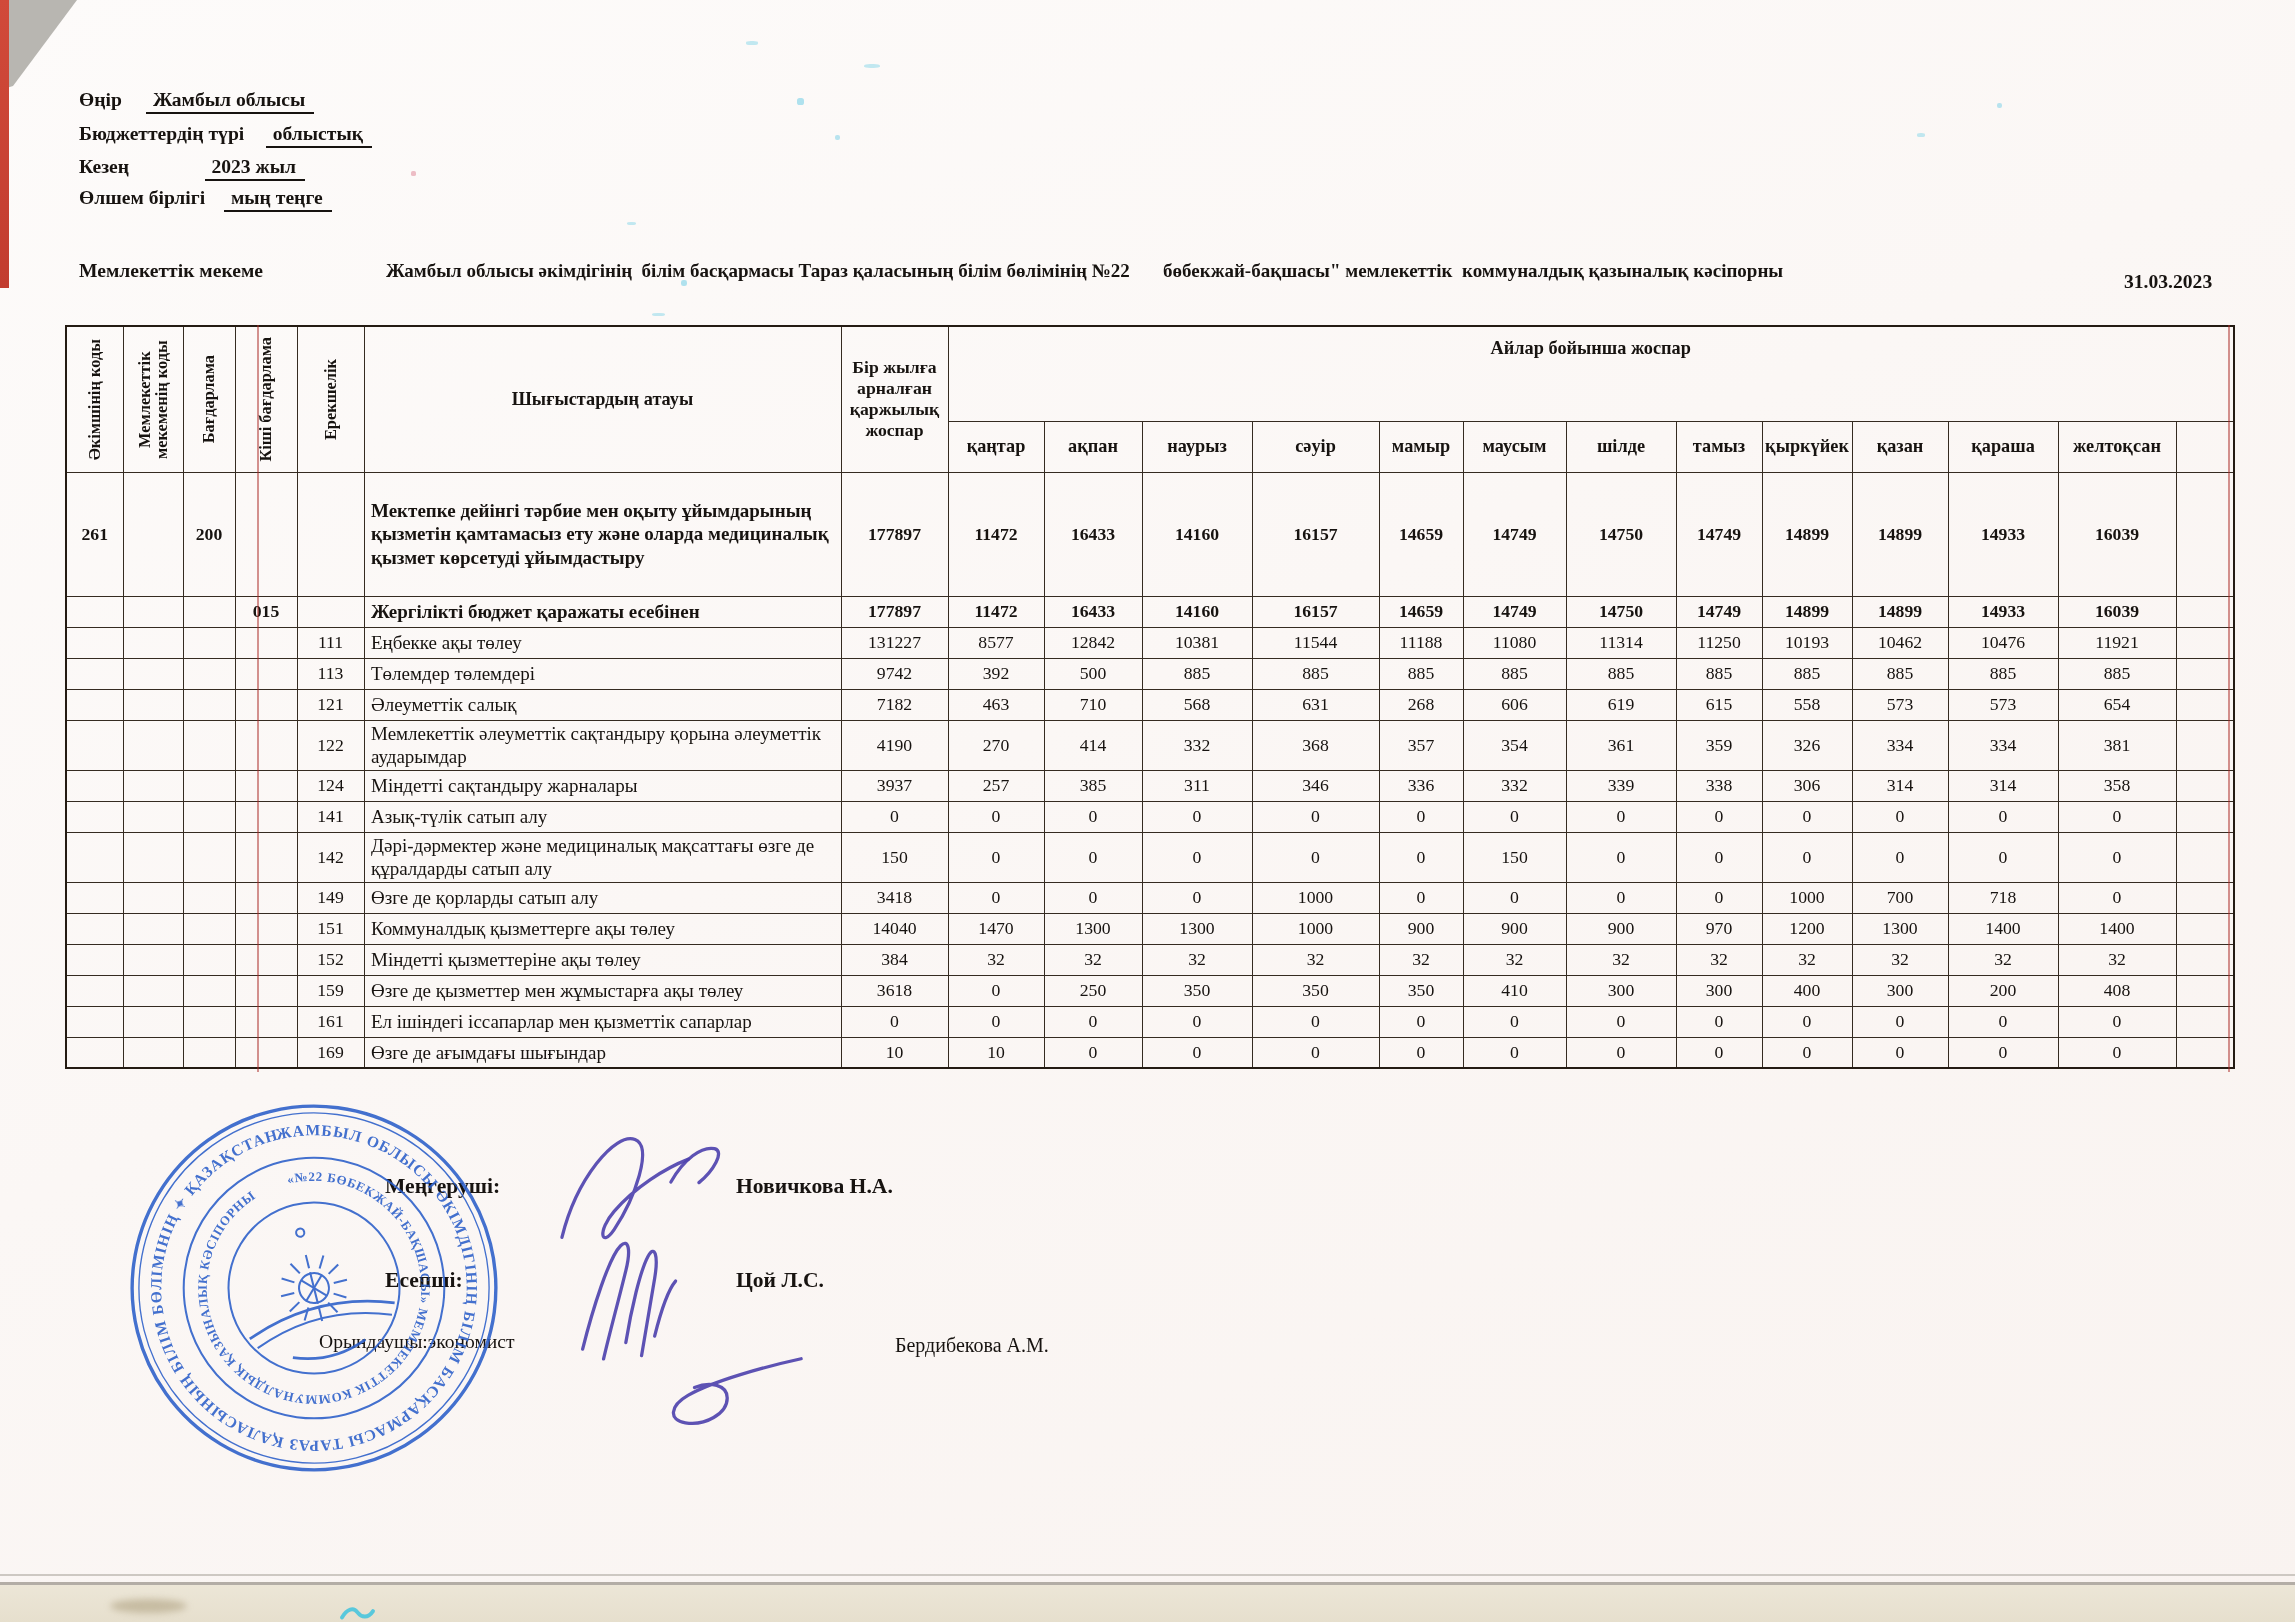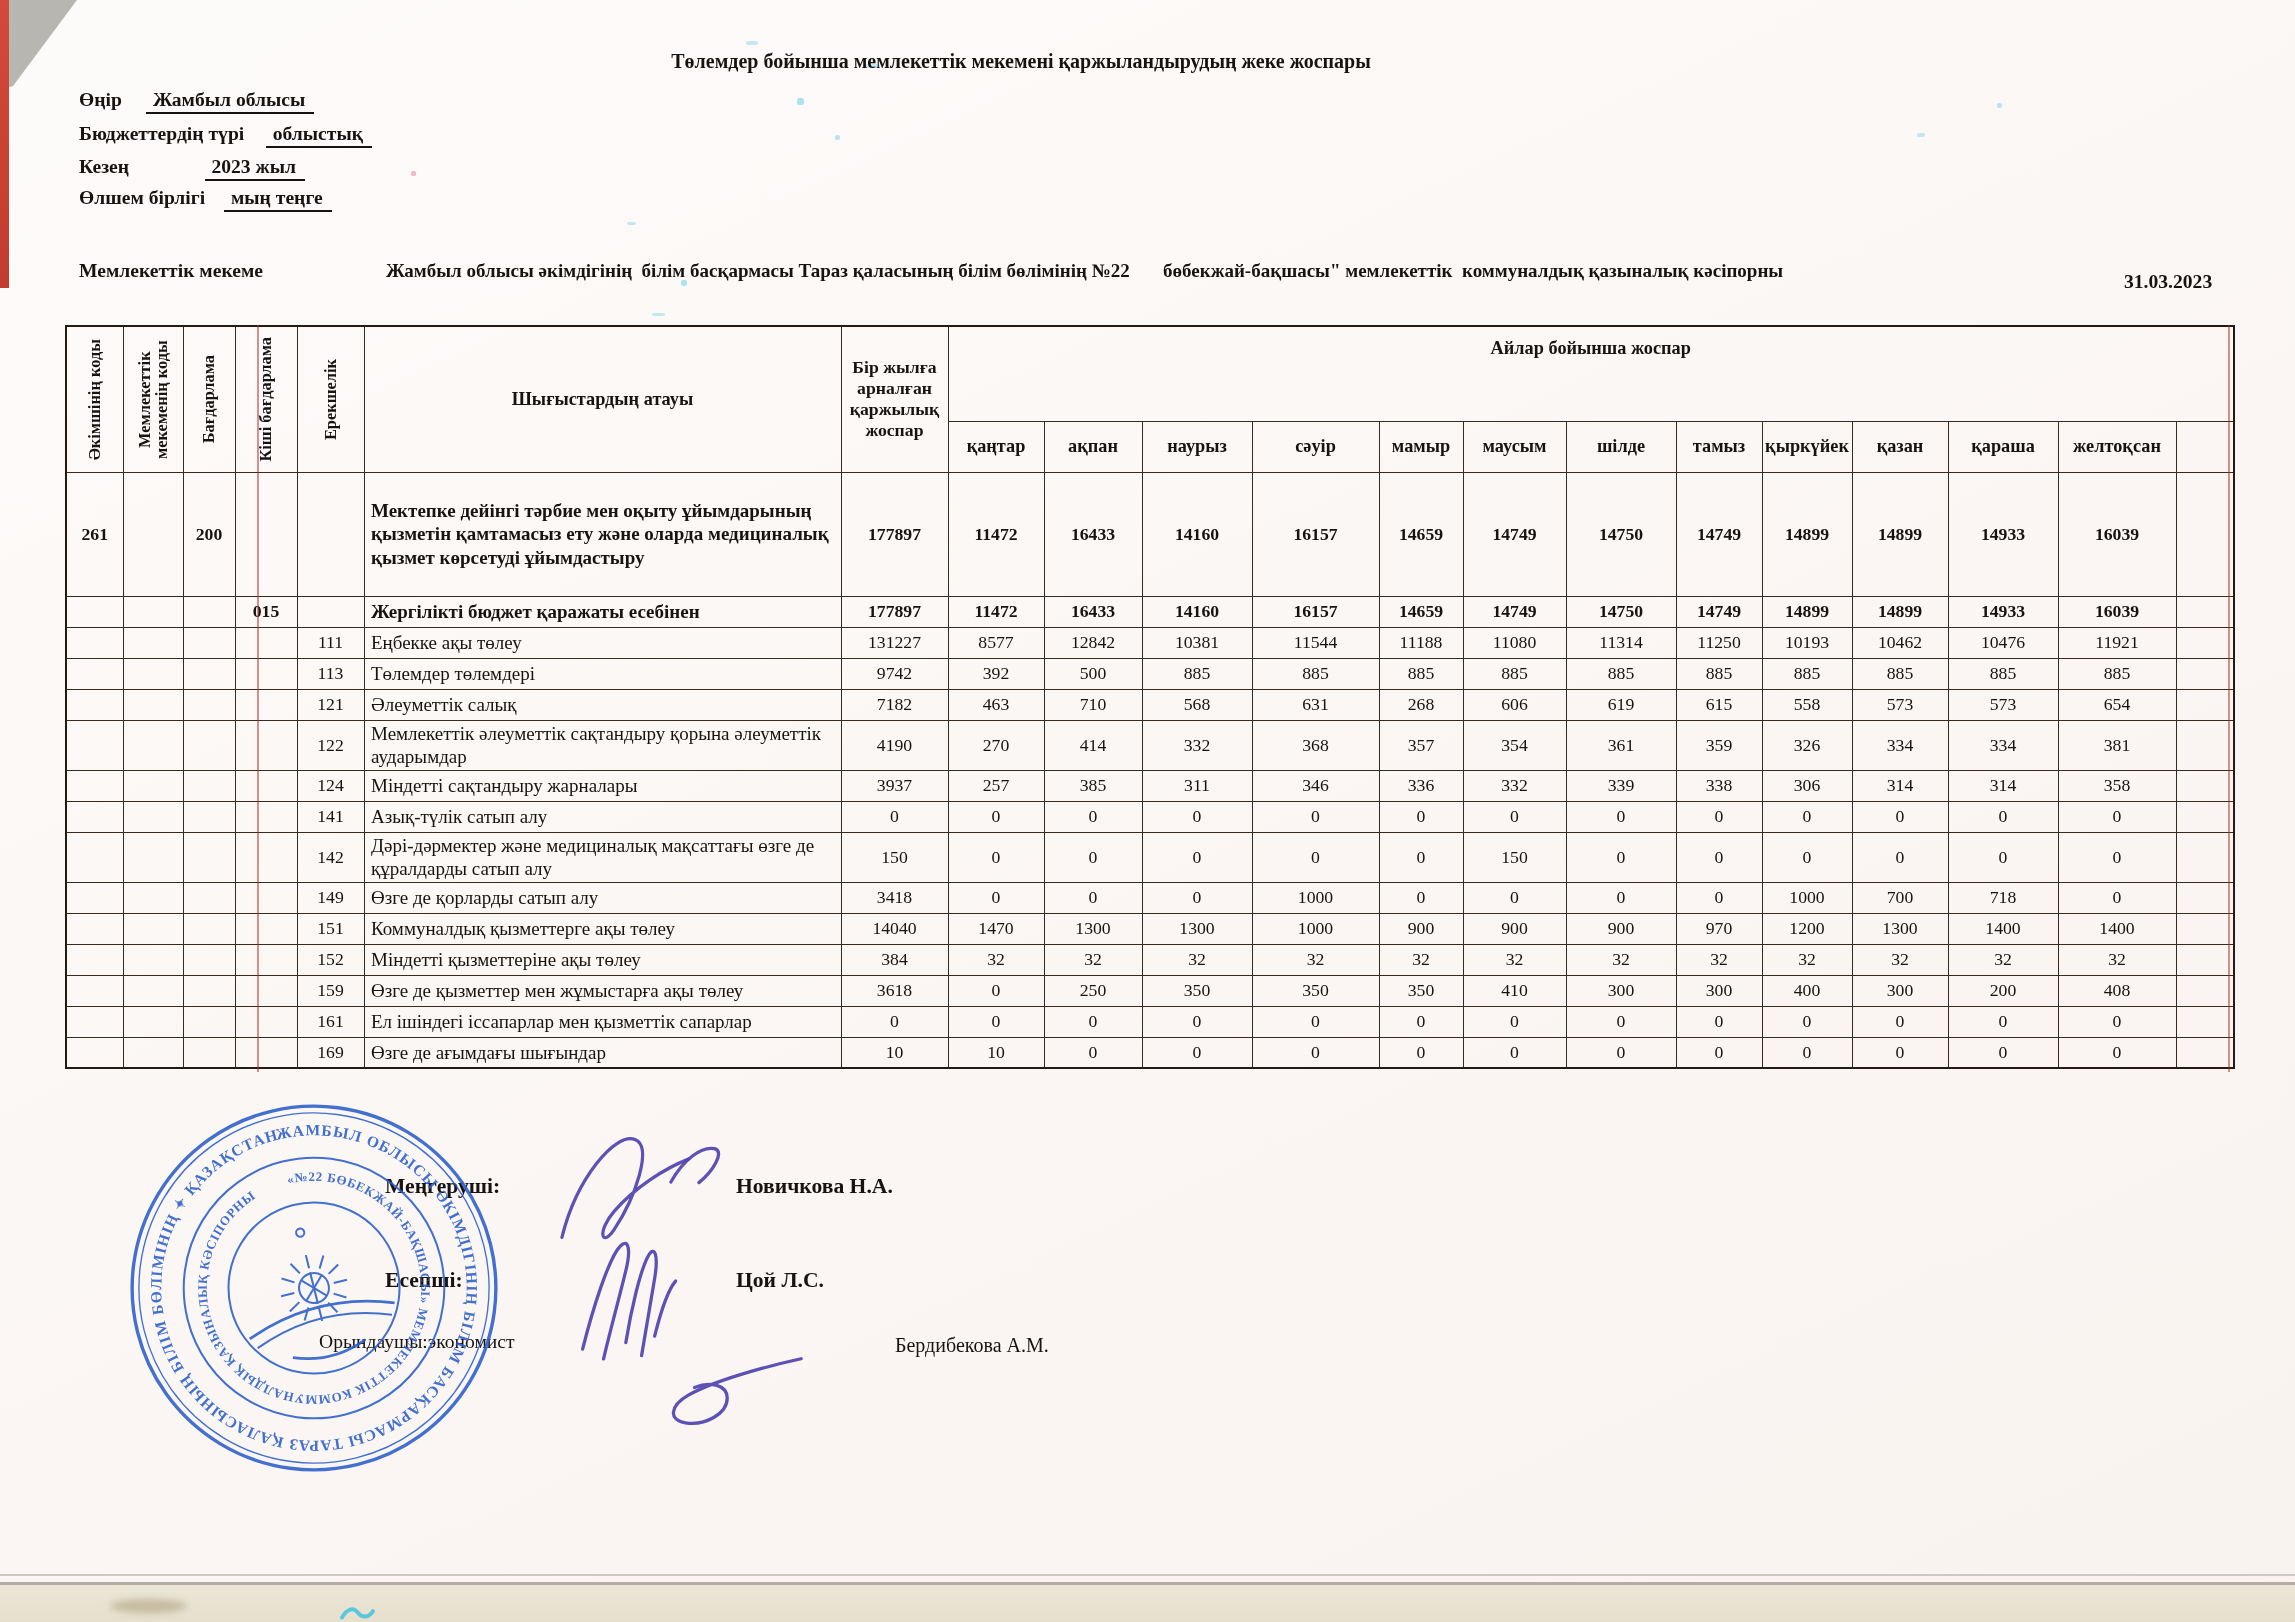--- a/index.html
+++ b/index.html
@@ -77,21 +77,20 @@
   <div class="speck" style="left:797px;top:98px;width:6.5px;height:6.5px;background:#6fcee6;"></div>
   <div class="speck" style="left:864px;top:64px;width:15.7px;height:3.9px;background:#8fd8ea;"></div>
   <div class="speck" style="left:835px;top:135px;width:5.2px;height:5.2px;background:#7fd2e8;"></div>
   <div class="speck" style="left:627px;top:222px;width:9.2px;height:3.3px;background:#8fd8ea;"></div>
   <div class="speck" style="left:681px;top:280px;width:5.9px;height:5.9px;background:#6fcee6;"></div>
   <div class="speck" style="left:652px;top:313px;width:13px;height:3.3px;background:#8fd8ea;"></div>
   <div class="speck" style="left:1917px;top:133px;width:7.9px;height:3.9px;background:#8fd8ea;"></div>
   <div class="speck" style="left:1997px;top:103px;width:5.2px;height:5.2px;background:#7fd2e8;"></div>
   <div class="speck" style="left:411px;top:171px;width:4.6px;height:4.6px;background:#e08a9a;"></div>
 
-  <div class="title">Төлемдер бойынша мемлекеттік мекемені  қаржыландырудың жеке жоспары</div>
 
   <div class="info-line" style="top:89px;">
     <span>Өңір</span>
     <span class="uline" style="margin-left:19.6px;">Жамбыл облысы</span>
   </div>
   <div class="info-line" style="top:123px;">
     <span>Бюджеттердің түрі</span>
     <span class="uline" style="margin-left:17px;">облыстық</span>
   </div>
   <div class="info-line" style="top:156px;">

